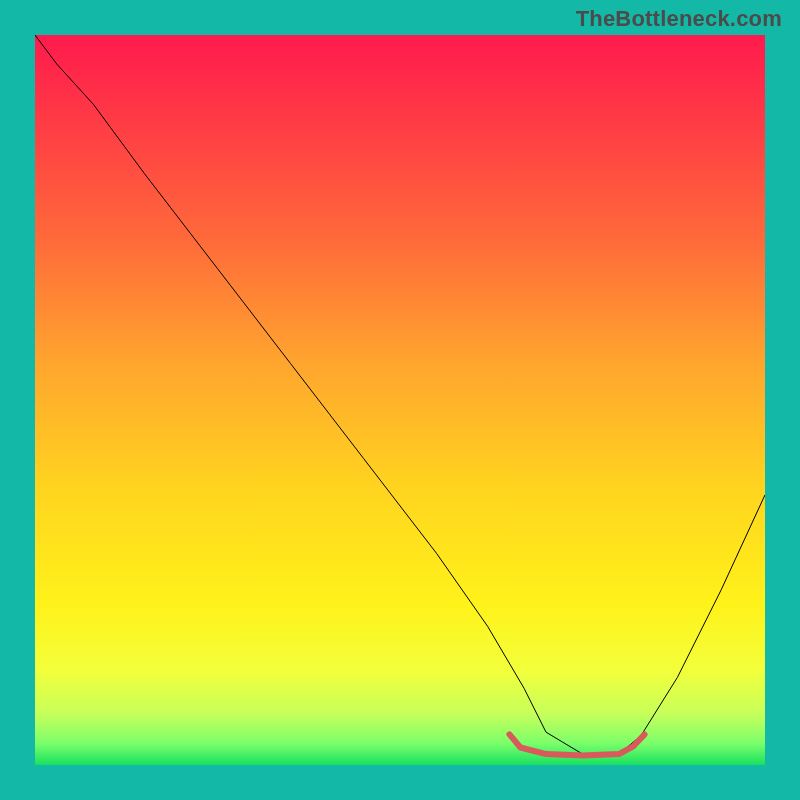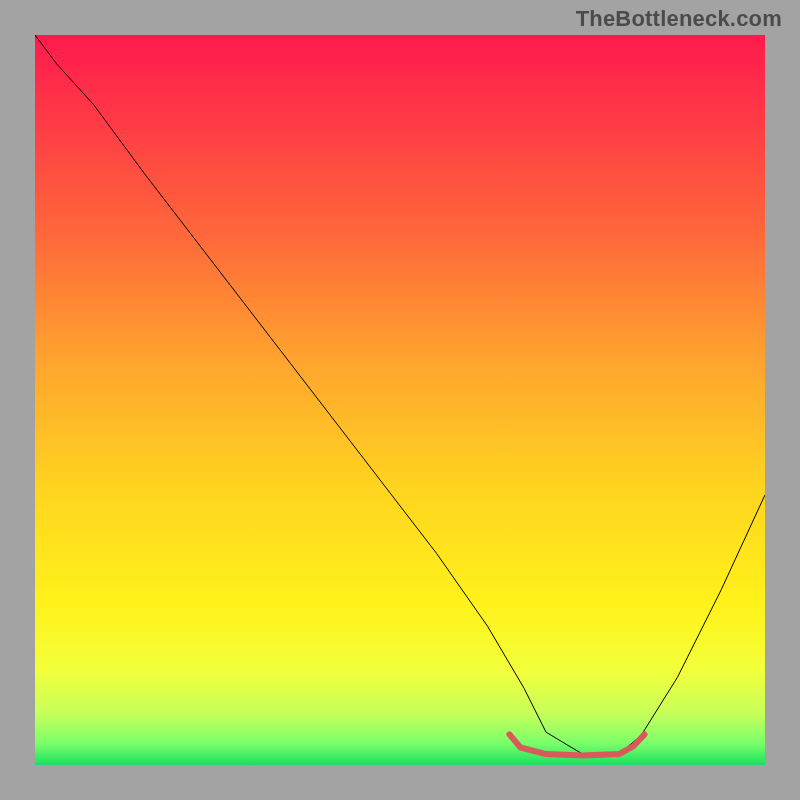--- a/index.html
+++ b/index.html
@@ -1,21 +1,21 @@
 <!DOCTYPE html>
 <html><head>
 <meta charset="utf-8">
 <style>
   * { margin: 0; padding: 0; box-sizing: border-box; }
   html, body { width: 800px; height: 800px; background: #000; overflow: hidden; }
   .frame {
     position: absolute;
     left: 0; top: 0;
     width: 800px; height: 800px;
-    background: #a3a3a3;
+    background: #14b8a6;
   }
   .watermark {
     position: absolute;
     top: 6px;
     right: 18px;
     font-family: Arial, Helvetica, sans-serif;
     font-size: 22px;
     font-weight: bold;
     color: #4b4b4b;
     letter-spacing: 0.2px;

